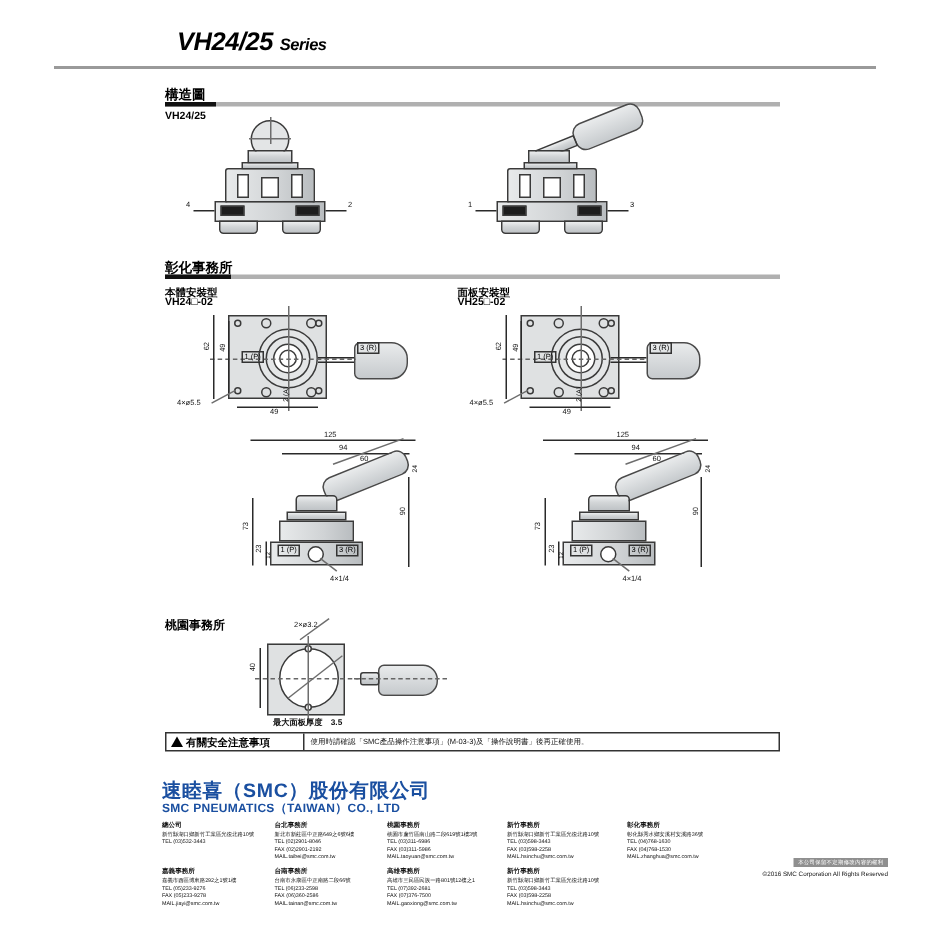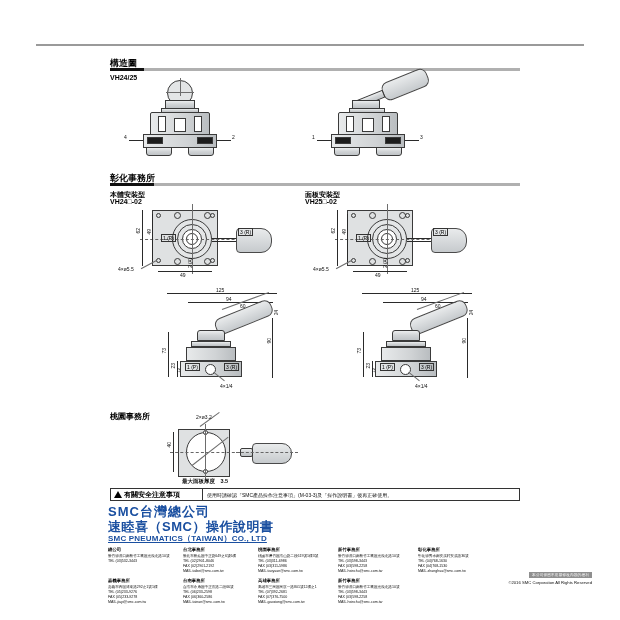--- a/index.html
+++ b/index.html
@@ -45,33 +45,37 @@
 
   
   .safety{position:absolute;left:110px;top:488px;width:410px;height:13px;border:1px solid #333;box-sizing:border-box;display:flex;align-items:center;}
   .safety .t{width:92px;height:100%;display:flex;align-items:center;gap:2px;padding-left:3px;box-sizing:border-box;border-right:1px solid #333;font-size:7px;font-weight:bold;}
   .safety .d{flex:1;padding-left:4px;font-size:5px;color:#111;}
   .warn{display:inline-block;width:0;height:0;border-left:4px solid transparent;border-right:4px solid transparent;border-bottom:7px solid #000;position:relative;}
 
   
   .co1{position:absolute;left:108px;top:503px;font-size:13px;font-weight:bold;color:#1a4fa0;letter-spacing:1px;}
   .co2{position:absolute;left:108px;top:518px;font-size:13px;font-weight:bold;color:#1a4fa0;letter-spacing:.5px;}
-  .co3{position:absolute;left:108px;top:533px;font-size:8px;font-weight:bold;color:#1a4fa0;text-decoration:underline;letter-spacing:.2px;}
+  .co3{position:absolute;left:108px;top:533px;font-size:8px;font-weight:bold;color:#1a4fa0;letter-spacing:.2px;}
 
   .office{position:absolute;font-size:3.6px;line-height:1.45;color:#111;white-space:nowrap;}
   .office .h{font-size:4.4px;font-weight:bold;display:block;margin-bottom:.5px;}
 
   .footbox{position:absolute;right:28px;top:572px;background:#8f8f8f;color:#fff;font-size:3.6px;padding:1px 3px;letter-spacing:.2px;}
   .copy{position:absolute;right:28px;top:580px;font-size:4.2px;color:#111;}
 </style>
 </head>
 <body>
 
 <div class="page">
 
+  <div class="title">
+    <span>VH24/25</span>
+    <span class="ser">Series</span>
+  </div>
   <div class="hrule"></div>
 
   <div class="sec" style="left:110px;top:57px;">構造圖</div>
   <div class="sec-line" style="left:110px;top:68px;width:410px;">
     <div class="dark" style="width:34px;"></div>
   </div>
 
   <div class="lbl" style="left:110px;top:74px;">VH24/25</div>
 
   <div>
@@ -287,22 +291,21 @@
   </div>
 
   <div class="safety">
     <div class="t">
       <span class="warn"></span>
       <span>有關安全注意事項</span>
     </div>
     <div class="d">使用時請確認「SMC產品操作注意事項」(M-03-3)及「操作說明書」後再正確使用。</div>
   </div>
 
-  <div class="co1">SMC台灣總公司</div>
-  <div class="co2">速睦喜（SMC）操作說明書</div>
+  <div class="co2">速睦喜（SMC）股份有限公司</div>
   <div class="co3">SMC PNEUMATICS（TAIWAN）CO., LTD</div>
 
   <div class="office" style="left:108px;top:547px;">
     <span class="h">總公司</span>
     <span>新竹縣湖口鄉新竹工業區光復北路10號</span><br>
     <span>TEL (03)532-3443</span>
   </div>
   <div class="office" style="left:183px;top:547px;">
     <span class="h">台北事務所</span>
     <span>新北市新莊區中正路649之6號6樓</span><br>

